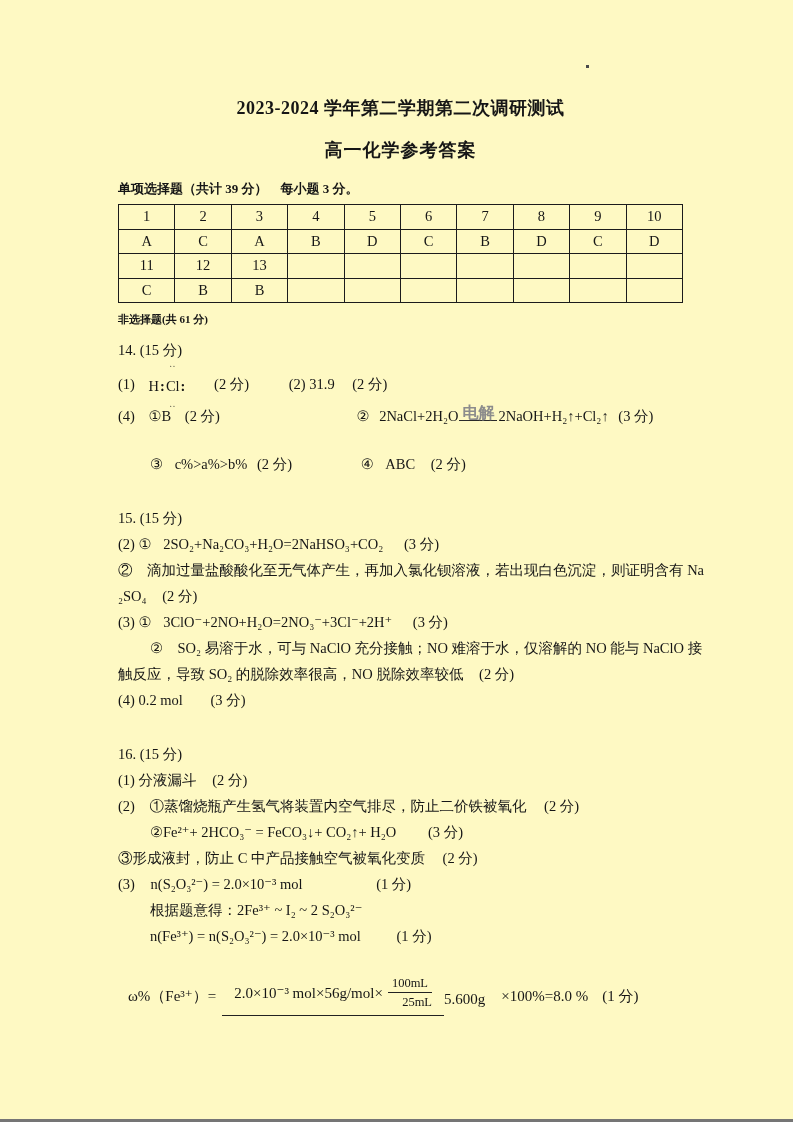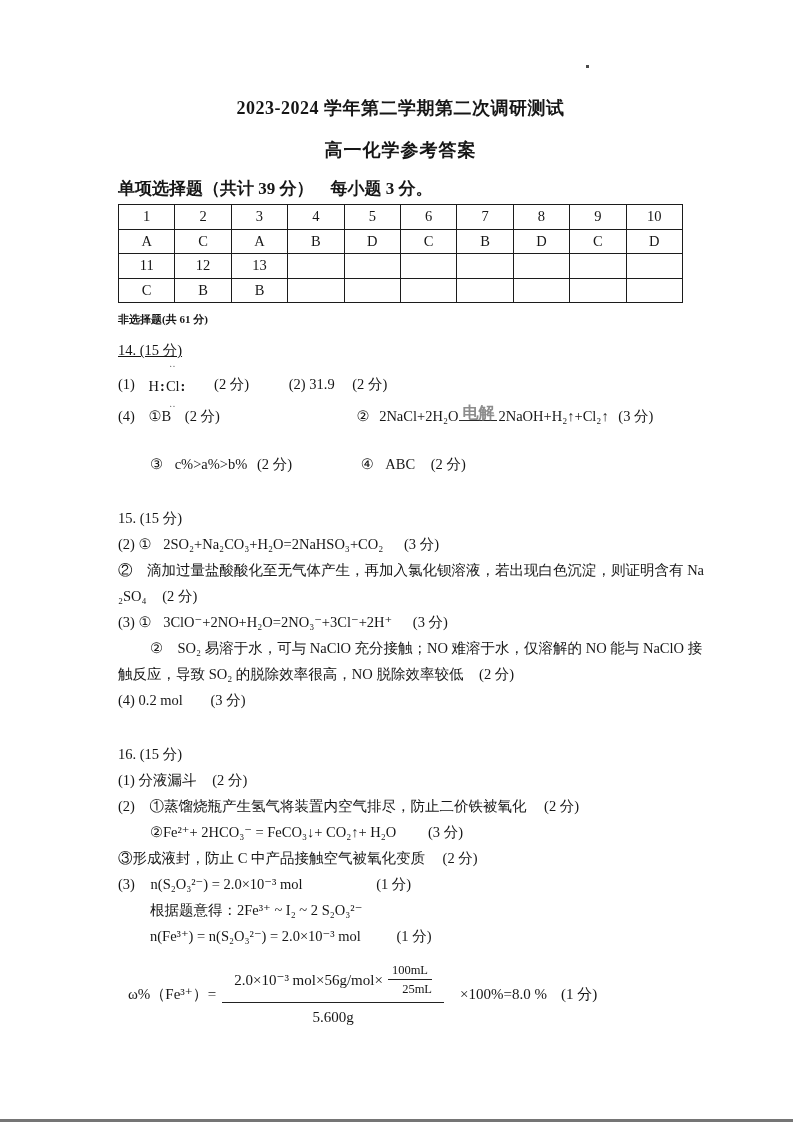--- a/index.html
+++ b/index.html
@@ -2,21 +2,21 @@
 <html><head>
 <meta charset="utf-8">
 <style>
   * { box-sizing: border-box; }
   html, body { margin: 0; padding: 0; background: #e8e8e8; }
   .page {
     position: relative;
     width: 793px;
     height: 1122px;
     margin: 0 auto;
-    background: #ffffff;
+    background: #fef9c3;
     font-family: "Liberation Serif", "DejaVu Serif", serif;
     color: #161616;
     overflow: hidden;
   }
   .page-bottom-edge {
     position: absolute; left: 0; right: 0; bottom: 0;
     height: 3px; background: #757575;
   }
   .stray-dot {
     position: absolute; left: 586px; top: 65px;
@@ -31,21 +31,21 @@
     line-height: 22px;
   }
   .subtitle {
     margin: 20px 0 0 0;
     font-size: 18px; font-weight: bold;
     text-align: center; letter-spacing: 1px;
     line-height: 22px;
   }
   .sec-heading {
     margin-top: 18px;
-    font-size: 17px; font-weight: bold;
+    font-size: 13px; font-weight: bold;
     line-height: 20px;
   }
   table.answers {
     border-collapse: collapse;
     table-layout: fixed;
     width: 565px;
     margin-top: 5px;
   }
   table.answers td {
     border: 1.5px solid #1c1c1c;
@@ -62,21 +62,21 @@
   }
 
   .body-line {
     white-space: nowrap;
     font-size: 14.5px;
     line-height: 26px;
     height: 26px;
   }
   .body-line.tall { height: 34px; line-height: 34px; }
   .body-line.eqline { height: 32px; line-height: 38px; }
-  .q-title { margin-top: 8px; text-decoration: underline; }
+  .q-title { margin-top: 8px; }
   .gap-q { margin-top: 28px; }
   .indent { padding-left: 32px; }
 
   
   .ml6 { margin-left: 6px; }  .ml8 { margin-left: 8px; }
   .ml10 { margin-left: 10px; } .ml12 { margin-left: 12px; }
   .ml14 { margin-left: 14px; } .ml17 { margin-left: 17px; }
   .ml24 { margin-left: 24px; }
   .ml28 { margin-left: 28px; } .ml32 { margin-left: 32px; }
   .ml36 { margin-left: 36px; } .ml65 { margin-left: 65px; }
@@ -103,21 +103,21 @@
     font-family: "Liberation Sans", "DejaVu Sans", sans-serif;
     font-weight: bold;
   }
 
   
   .formula-line {
     display: flex; align-items: center;
     margin-top: 14px; padding-left: 10px;
     font-size: 15px; white-space: nowrap;
   }
-  .frac { display: inline-flex; flex-direction: column; align-items: center; margin: 0 6px; }
+  .frac { display: inline-flex; flex-direction: row; align-items: center; margin: 13px 6px; }
   .frac-num {
     display: inline-flex; align-items: center;
     border-bottom: 1.5px solid #222;
     padding: 0 12px 5px 12px;
   }
   .frac-den { padding-top: 6px; }
   .frac-inner { display: inline-flex; flex-direction: column; align-items: flex-end; margin-left: 5px; font-size: 12.5px; }
   .frac-inner .inum { border-bottom: 1px solid #222; padding: 0 4px 1px; }
   .frac-inner .iden { padding-top: 2px; }
   .formula-mult { margin-left: 10px; }

